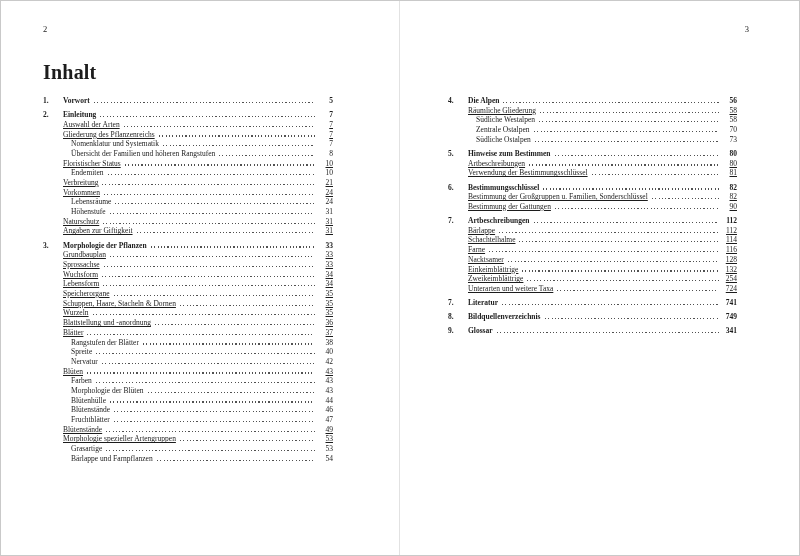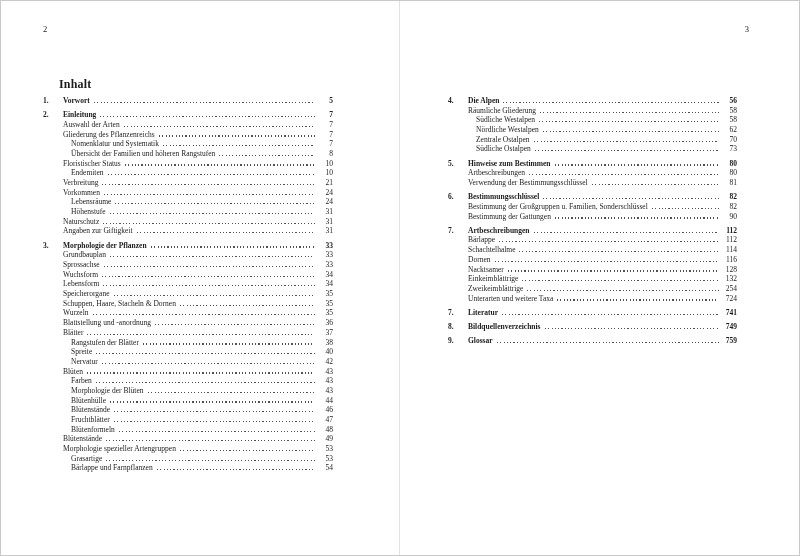--- a/index.html
+++ b/index.html
@@ -30,42 +30,42 @@
     position: absolute;
     top: 23px;
     font-size: 8.5px;
   }
   .folio-left  { left: 42px; }
   .folio-right { right: 50px; }
   .heading {
     position: absolute;
     left: 42px;
     top: 60px;
-    font-size: 12px;
+    font-size: 20px;
     font-weight: bold;
-    margin: 16px;
+    margin: 0;
     letter-spacing: 0.2px;
   }
   .toc {
     position: absolute;
     top: 95px;
   }
   .toc-left-box  { left: 42px; right: 66px; }
   .toc-right-box { left: 48px; right: 62px; }
   .toc-row {
     display: flex;
     align-items: baseline;
     height: 9.7px;
     font-size: 7.5px;
     line-height: 9.7px;
     white-space: nowrap;
   }
   .toc-row.gap { margin-top: 4.5px; }
   .num   { flex: 0 0 20px; }
-  .level-1 { padding-left: 20px; }
+  .level-1 { padding-left: 20px; text-decoration: underline; }
   .level-2 { padding-left: 28px; }
   .label { flex: 0 0 auto; }
   .dots {
     flex: 1 1 auto;
     height: 1.2px;
     margin: 0 3px 0 4px;
     background: repeating-linear-gradient(90deg, #505050 0 1.1px, transparent 1.1px 3.3px);
   }
   .pg {
     flex: 0 0 15px;
@@ -243,25 +243,20 @@
         <div class="toc-row level-2">
           <span class="label">Blütenstände</span>
           <span class="dots"></span>
           <span class="pg">46</span>
         </div>
         <div class="toc-row level-2">
           <span class="label">Fruchtblätter</span>
           <span class="dots"></span>
           <span class="pg">47</span>
         </div>
-        <div class="toc-row level-2">
-          <span class="label">Blütenformeln</span>
-          <span class="dots"></span>
-          <span class="pg">48</span>
-        </div>
         <div class="toc-row level-1">
           <span class="label">Blütenstände</span>
           <span class="dots"></span>
           <span class="pg">49</span>
         </div>
         <div class="toc-row level-1">
           <span class="label">Morphologie spezieller Artengruppen</span>
           <span class="dots"></span>
           <span class="pg">53</span>
         </div>
@@ -291,25 +286,20 @@
           <span class="label">Räumliche Gliederung</span>
           <span class="dots"></span>
           <span class="pg">58</span>
         </div>
         <div class="toc-row level-2">
           <span class="label">Südliche Westalpen</span>
           <span class="dots"></span>
           <span class="pg">58</span>
         </div>
         <div class="toc-row level-2">
-          <span class="label">Nördliche Westalpen</span>
-          <span class="dots"></span>
-          <span class="pg">62</span>
-        </div>
-        <div class="toc-row level-2">
           <span class="label">Zentrale Ostalpen</span>
           <span class="dots"></span>
           <span class="pg">70</span>
         </div>
         <div class="toc-row level-2">
           <span class="label">Südliche Ostalpen</span>
           <span class="dots"></span>
           <span class="pg">73</span>
         </div>
         <div class="toc-row level-0 bold gap">
@@ -354,21 +344,21 @@
           <span class="label">Bärlappe</span>
           <span class="dots"></span>
           <span class="pg">112</span>
         </div>
         <div class="toc-row level-1">
           <span class="label">Schachtelhalme</span>
           <span class="dots"></span>
           <span class="pg">114</span>
         </div>
         <div class="toc-row level-1">
-          <span class="label">Dornen</span>
+          <span class="label">Farne</span>
           <span class="dots"></span>
           <span class="pg">116</span>
         </div>
         <div class="toc-row level-1">
           <span class="label">Nacktsamer</span>
           <span class="dots"></span>
           <span class="pg">128</span>
         </div>
         <div class="toc-row level-1">
           <span class="label">Einkeimblättrige</span>
@@ -394,18 +384,18 @@
         <div class="toc-row level-0 bold gap">
           <span class="num">8.</span>
           <span class="label">Bildquellenverzeichnis</span>
           <span class="dots"></span>
           <span class="pg">749</span>
         </div>
         <div class="toc-row level-0 bold gap">
           <span class="num">9.</span>
           <span class="label">Glossar</span>
           <span class="dots"></span>
-          <span class="pg">759</span>
+          <span class="pg">341</span>
         </div>
       </div>
   </div>
 
 </div>
 
 </body></html>

